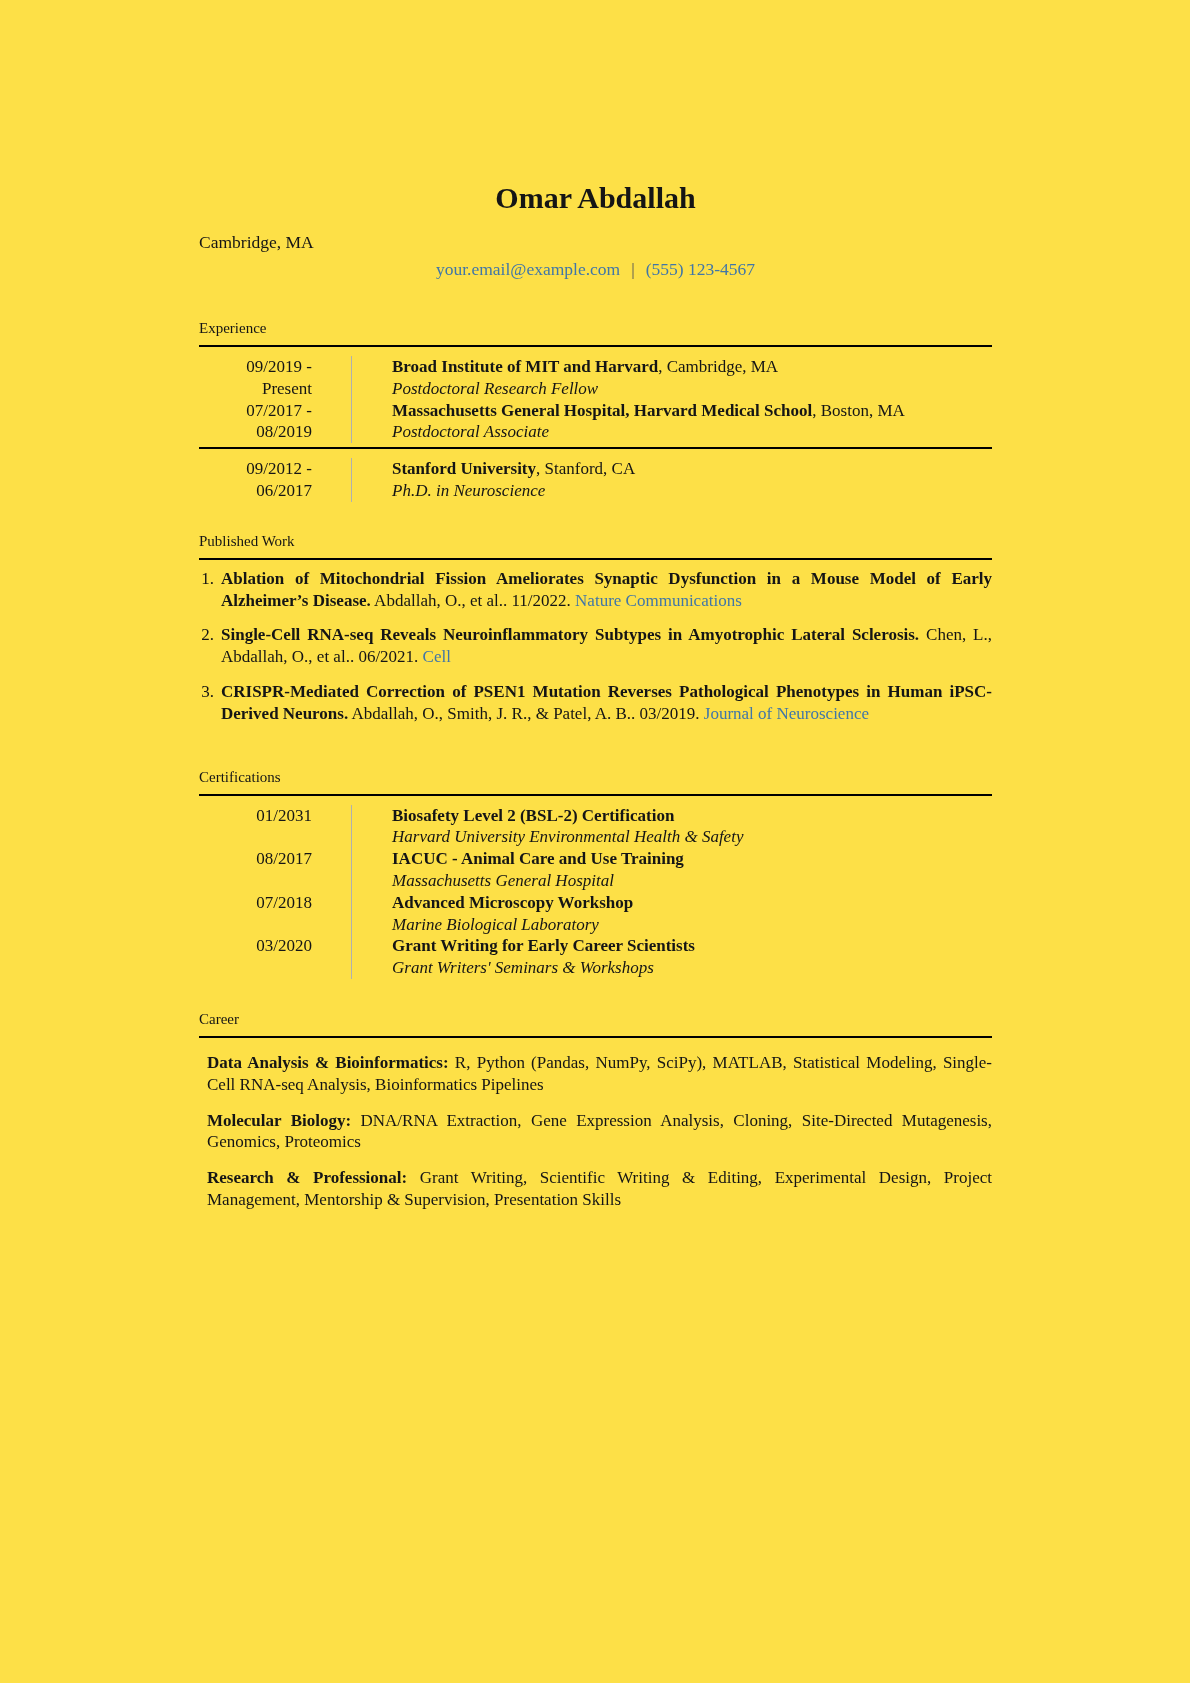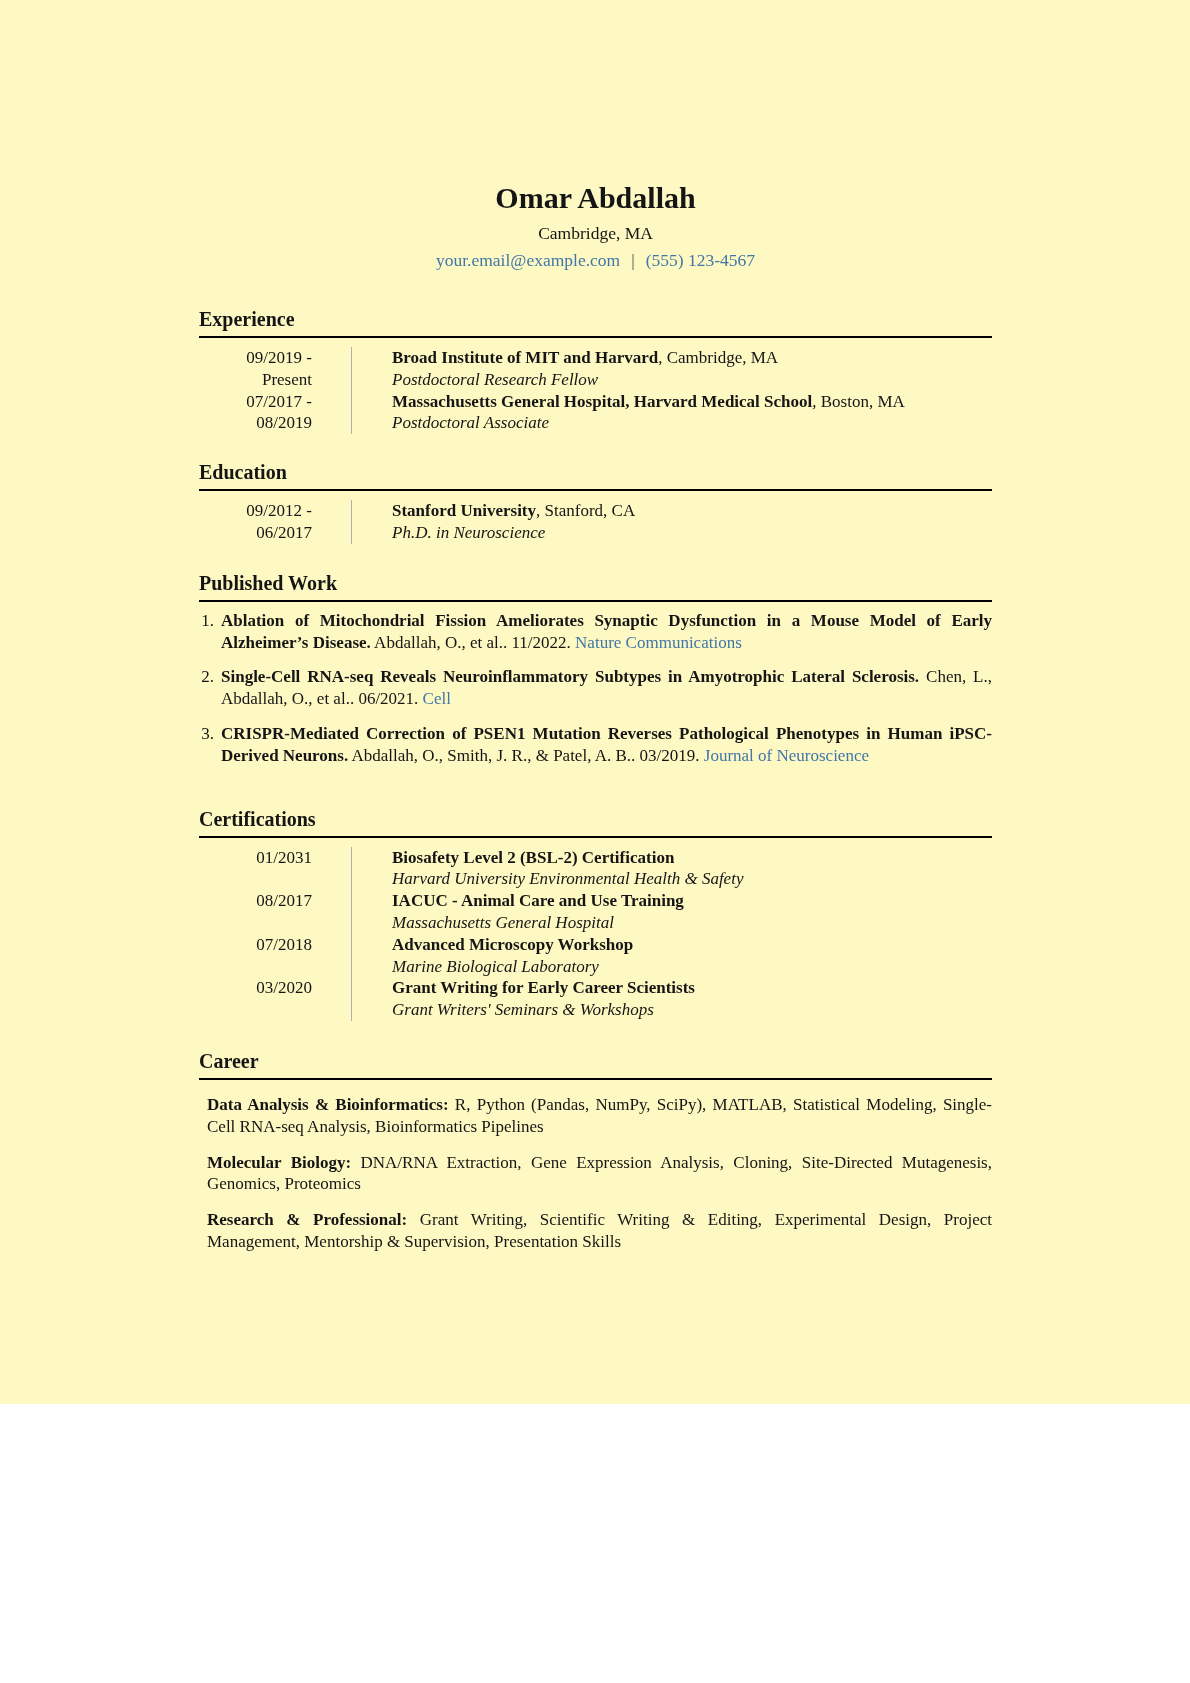--- a/index.html
+++ b/index.html
@@ -1,32 +1,32 @@
 <!DOCTYPE html>
 <html><head>
 <meta charset="utf-8">
 <style>
   * { margin:0; padding:0; box-sizing:border-box; }
   html,body { background:#ffffff; }
   .page {
-    position:relative; width:1190px; height:1404px; background:#fef9c3;
+    position:relative; width:1190px; height:1683px; background:#fde047;
     font-family:"Liberation Serif","DejaVu Serif",serif; color:#151515;
     overflow:hidden;
   }
   .content { position:absolute; left:199px; top:0; width:793px; }
 
   
   .name { padding-top:180px; text-align:center; font-size:30px; font-weight:700; line-height:1.2; }
-  .loc  { margin-top:7px; text-align:center; font-size:17.5px; }
+  .loc  { margin-top:16px; font-size:17.5px; }
   .contact { margin-top:6px; text-align:center; font-size:17.5px; }
   .contact a { color:#4076a8; text-decoration:none; cursor:pointer; }
   .contact .pipe { color:#555; margin:0 11px; }
 
   
-  h2.sec { font-size:20px; font-weight:700; line-height:25px; }
+  h2.sec { font-size:15px; font-weight:400; line-height:25px; }
   .rule { border-bottom:2px solid #000; margin-top:4px; }
   .mt-exp  { margin-top:36px; }
   .mt-edu  { margin-top:26px; }
   .mt-pub  { margin-top:27px; }
   .mt-cert { margin-top:40px; }
   .mt-skill{ margin-top:28px; }
 
   
   .rows { margin-top:9px; }
   .row  { display:flex; font-size:17px; line-height:21.8px;gap:28px; }
@@ -76,21 +76,20 @@
       <div class="row">
         <div class="date">07/2017 - 08/2019</div>
         <div class="bar"></div>
         <div class="body">
           <div><span class="b">Massachusetts General Hospital, Harvard Medical School</span><span>, Boston, MA</span></div>
           <div class="role">Postdoctoral Associate</div>
         </div>
       </div>
     </div>
 
-    <h2 class="sec mt-edu">Education</h2>
     <div class="rule"></div>
     <div class="rows">
       <div class="row">
         <div class="date">09/2012 - 06/2017</div>
         <div class="bar"></div>
         <div class="body">
           <div><span class="b">Stanford University</span><span>, Stanford, CA</span></div>
           <div class="role">Ph.D. in Neuroscience</div>
         </div>
       </div>

